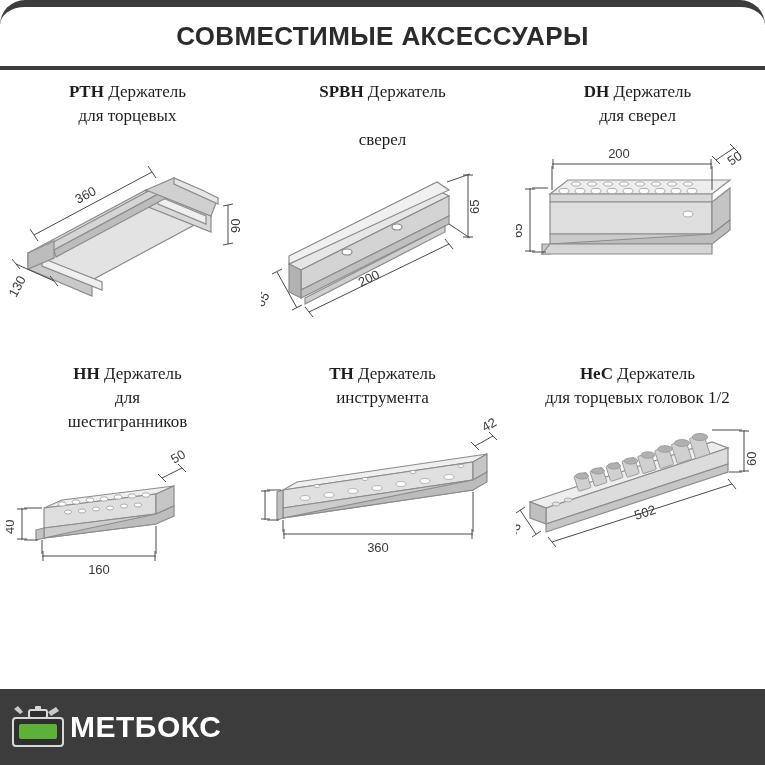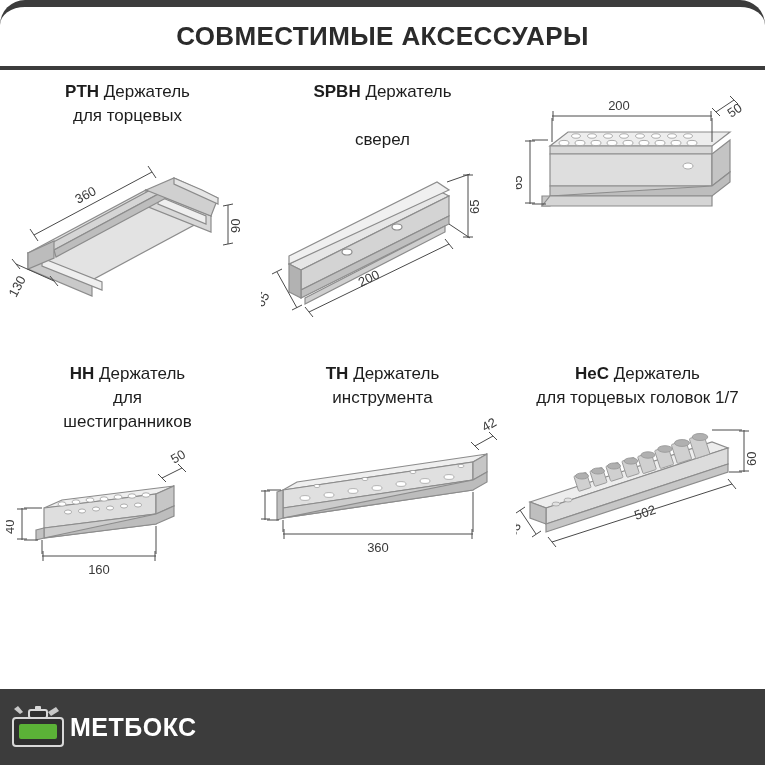--- a/index.html
+++ b/index.html
@@ -68,20 +68,21 @@
     width: 255px;
     box-sizing: border-box;
     padding: 0 6px;
   }
   .cap {
     text-align: center;
     font-size: 17px;
     line-height: 24px;
     color: #1d1d1d;
     padding: 0 4px;
+    font-family: Liberation Serif, serif;
   }
   .cap .code {
     font-weight: bold;
   }
   .art {
     position: relative;
     height: 190px;
   }
   .row2 .art {
     height: 150px;
@@ -116,21 +117,21 @@
     align-items: center;
   }
   .logo-mark {
     position: relative;
     width: 56px;
     height: 46px;
     margin-right: 4px;
   }
   .logo-text {
     color: #ffffff;
-    font-size: 25px;
+    font-size: 30px;
     font-weight: bold;
     letter-spacing: 0.5px;
     font-family: "Liberation Sans", sans-serif;
   }
 </style>
 </head>
 <body>
 
 <div class="page">
 
@@ -236,20 +237,25 @@
               <line x1="16" y1="120" x2="36" y2="156"></line>
               <line x1="11" y1="122" x2="21" y2="117"></line>
               <line x1="31" y1="158" x2="41" y2="153"></line>
             </g>
             <text class="dim" x="2" y="156" transform="rotate(-62 2 156)">65</text>
           </svg>
         </div>
       </div>
 
       <div class="cell">
+        <div class="cap">
+          <span class="code">DH</span>
+          <span>Держатель</span><br>
+          <span>для сверел</span>
+        </div>
         <div class="art">
           <svg class="svg-art" width="243" height="170" viewBox="0 0 243 170">
             <g stroke="#8c8c8c" stroke-width="1.2">
 
               <polygon points="34,66 196,66 214,52 52,52" fill="#ededed"></polygon>
               <polygon points="34,66 196,66 196,74 34,74" fill="#d8d8d8"></polygon>
 
               <polygon points="34,74 196,74 196,106 34,106" fill="#dedede"></polygon>
               <polygon points="196,74 214,60 214,92 196,106" fill="#c4c4c4"></polygon>
 
@@ -427,21 +433,21 @@
             </g>
             <text class="dim" x="117" y="142" text-anchor="middle">360</text>
           </svg>
         </div>
       </div>
 
       <div class="cell">
         <div class="cap">
           <span class="code">HeC</span>
           <span>Держатель</span><br>
-          <span>для торцевых головок 1/7</span>
+          <span>для торцевых головок 1/2</span>
         </div>
         <div class="art">
           <svg class="svg-art" width="243" height="150" viewBox="0 0 243 150">
             <g stroke="#8c8c8c" stroke-width="1.2">
               <polygon points="14,92 196,32 212,38 30,98" fill="#ededed"></polygon>
               <polygon points="30,98 212,38 212,54 30,114" fill="#dcdcdc"></polygon>
               <polygon points="14,92 30,98 30,114 14,108" fill="#bfbfbf"></polygon>
               <polygon points="30,114 212,54 212,62 30,122" fill="#c6c6c6"></polygon>
             </g>
 

